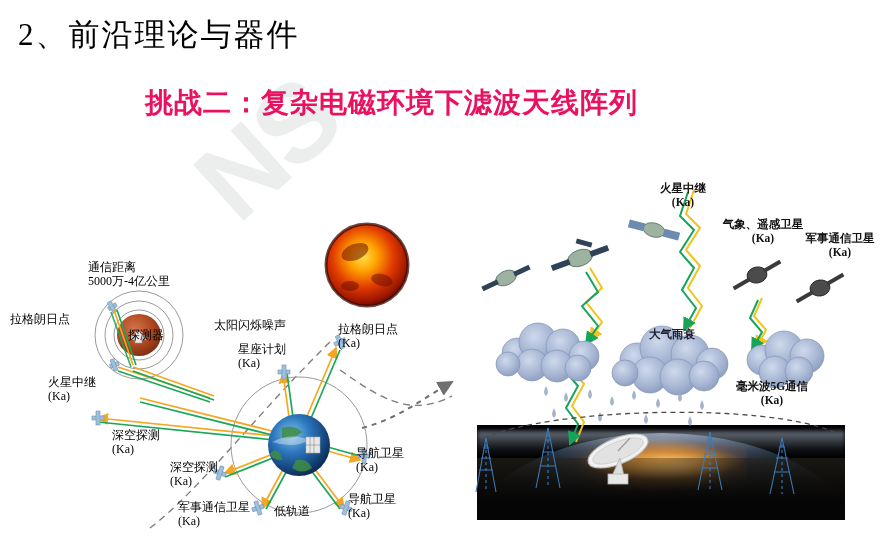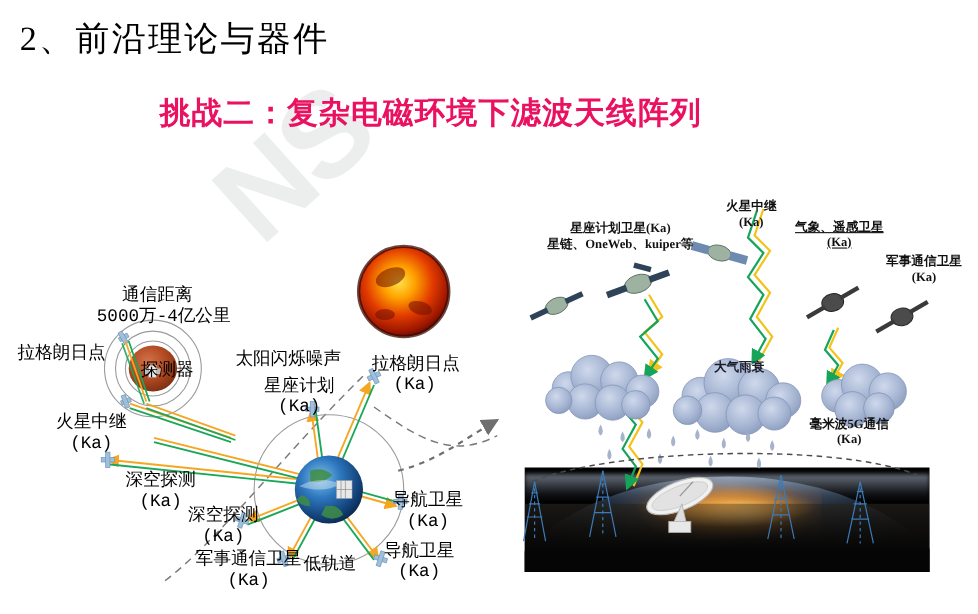--- a/index.html
+++ b/index.html
@@ -69,25 +69,25 @@
     position: absolute;
     left: 0;
     top: 160px;
     width: 470px;
     height: 398px;
   }
   #left-diagram svg { display:block; }
 
   .lbl {
     position: absolute;
-    font-family: Liberation Mono, monospace;
-    font-size: 16px;
+    font-family: Liberation Serif, serif;
+    font-size: 12px;
     color: #000;
     line-height: 1.18;
-    text-align: center;
+    text-align: left;
     white-space: nowrap;
   }
 
   
   #right-scene {
     position: absolute;
     left: 462px;
     top: 170px;
     width: 427px;
     height: 360px;
@@ -503,31 +503,27 @@
 
       <g>
         <ellipse cx="156" cy="281" rx="32" ry="13" fill="#f1f1f1" stroke="#b9b9b9" stroke-width="1" transform="rotate(-22 156 281)"></ellipse>
         <ellipse cx="156" cy="281" rx="27" ry="9" fill="#e2e2e2" stroke="#c9c9c9" stroke-width="0.7" transform="rotate(-22 156 281)"></ellipse>
         <path d="M158 288 L162 306 L150 306 Z" fill="#dedede" stroke="#b4b4b4" stroke-width="0.8"></path>
         <rect x="146" y="304" width="20" height="10" fill="#e8e8e8" stroke="#b4b4b4" stroke-width="0.8"></rect>
         <line x1="168" y1="268" x2="156" y2="281" stroke="#9a9a9a" stroke-width="1.2"></line>
       </g>
     </svg>
 
-    <div class="rlbl" style="left:12px; top:32px; width:180px;">
-      <span>星座计划卫星(Ka)</span><br>
-      <span>星链、OneWeb、kuiper等</span>
-    </div>
 
     <div class="rlbl" style="left:182px; top:12px; width:78px;">
       <span>火星中继</span><br>
       <span>(Ka)</span>
     </div>
 
-    <div class="rlbl" style="left:246px; top:31px; width:110px;text-decoration:underline;">
+    <div class="rlbl" style="left:246px; top:48px; width:110px;">
       <span>气象、遥感卫星</span><br>
       <span>(Ka)</span>
     </div>
 
     <div class="rlbl" style="left:330px; top:62px; width:96px;">
       <span>军事通信卫星</span><br>
       <span>(Ka)</span>
     </div>
 
     <div class="rlbl onclouds" style="left:178px; top:158px; width:64px;">大气雨衰</div>

